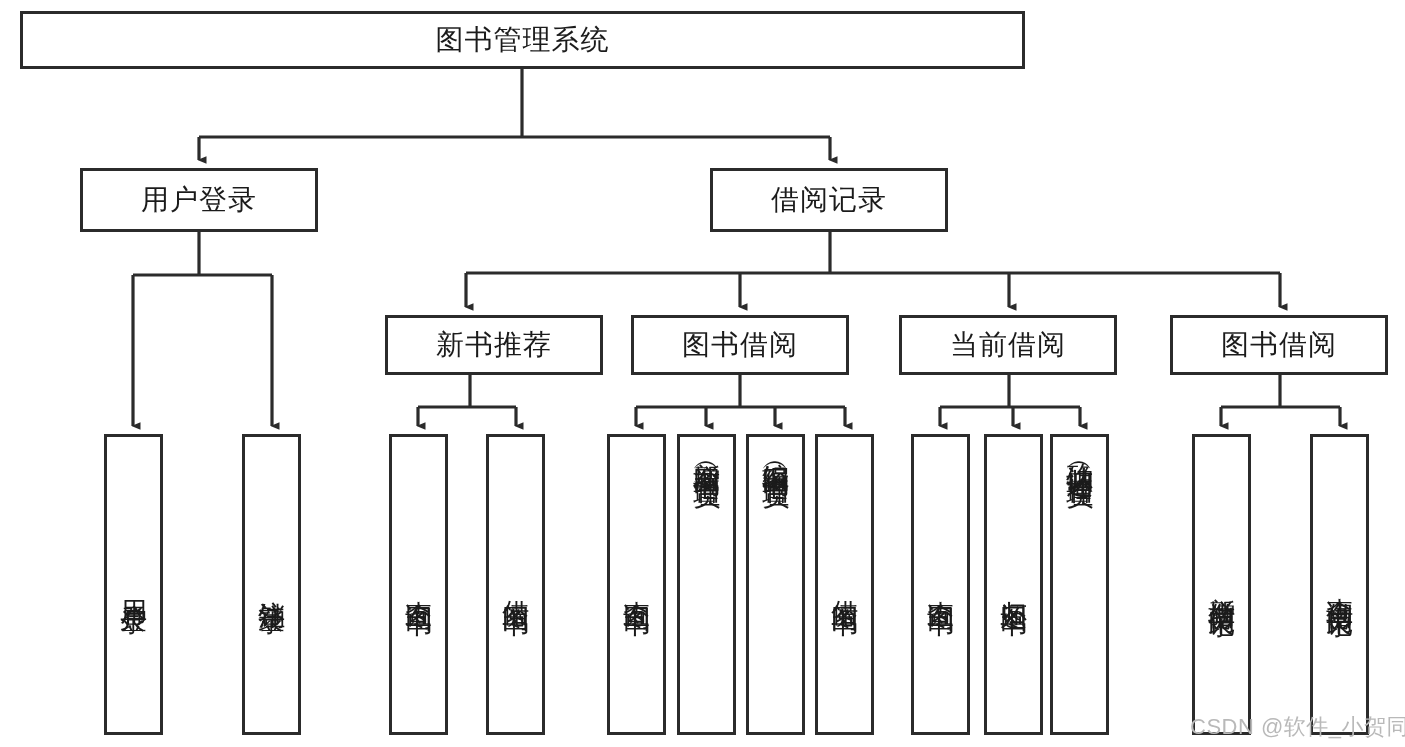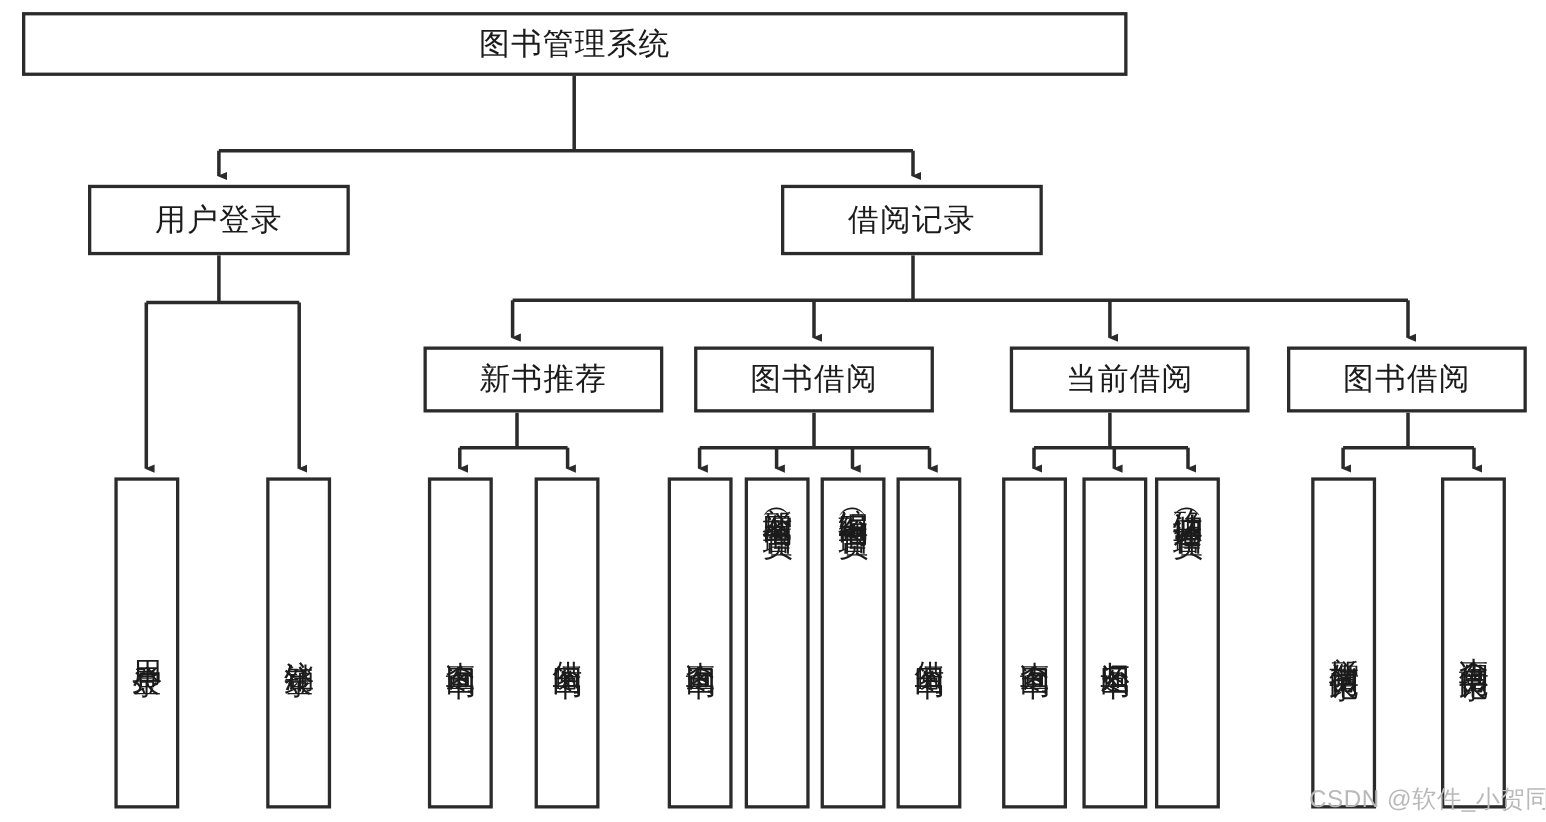--- a/index.html
+++ b/index.html
@@ -141,21 +141,21 @@
   <div class="node h" style="left:710px; top:168px; width:238px; height:64px;">
     <span class="lbl">借阅记录</span>
   </div>
 
   <div class="node h" style="left:361px; top:315px; width:218px; height:60px;margin-left:24px;">
     <span class="lbl">新书推荐</span>
   </div>
   <div class="node h" style="left:631px; top:315px; width:218px; height:60px;">
     <span class="lbl">图书借阅</span>
   </div>
-  <div class="node h" style="left:918px; top:315px; width:218px; height:60px;">
+  <div class="node h" style="left:899px; top:315px; width:218px; height:60px;">
     <span class="lbl">当前借阅</span>
   </div>
   <div class="node h" style="left:1170px; top:315px; width:218px; height:60px;">
     <span class="lbl">图书借阅</span>
   </div>
 
   <div class="node v center" style="left:104px; top:434px; width:59px; height:301px;">
     <span class="lbl">用户登录</span>
   </div>
   <div class="node v center" style="left:242px; top:434px; width:59px; height:301px;">

